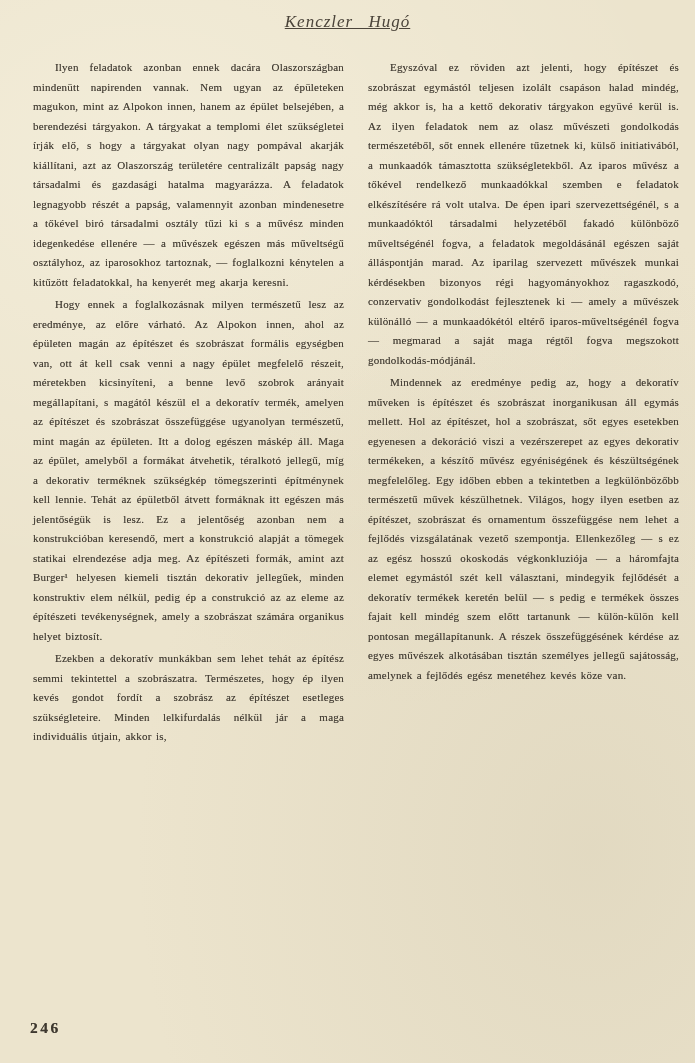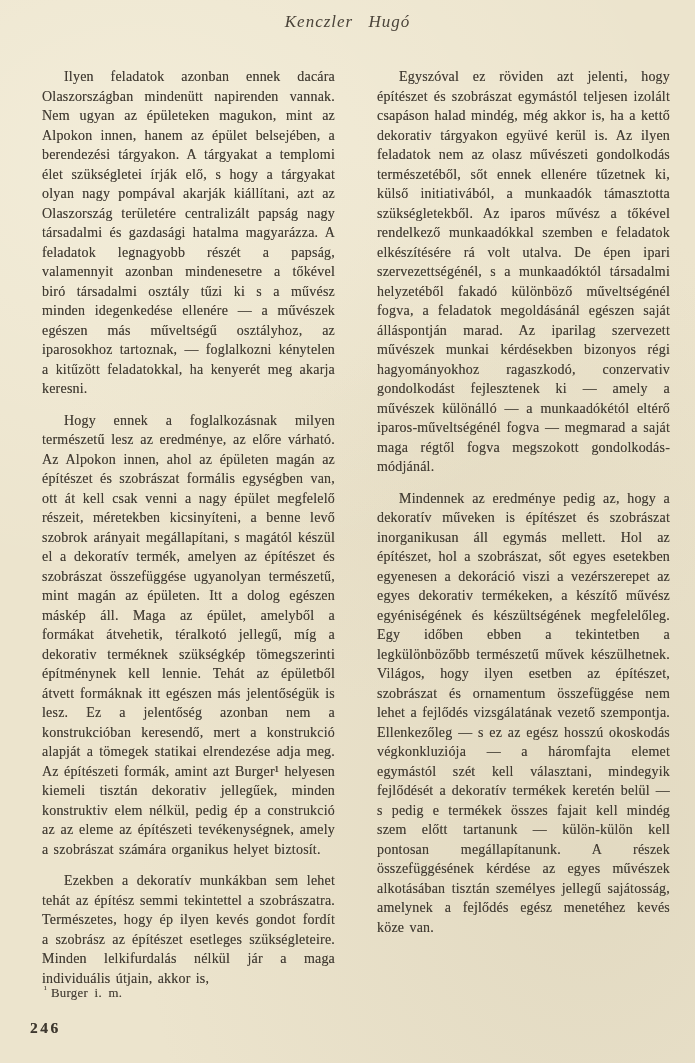--- a/index.html
+++ b/index.html
@@ -26,36 +26,37 @@
     position: absolute;
     top: 12px;
     left: 0;
     width: 100%;
     text-align: center;
     font-style: italic;
     font-size: 17px;
     letter-spacing: 1px;
     word-spacing: 10px;
     color: #4b443a;
+    text-decoration: underline;
   }
   .columns {
     position: absolute;
     top: 55px;
     left: 30px;
     right: 13px;
     display: flex;
     gap: 18px;
   }
   .column {
     flex: 1 1 0;
     min-width: 0;
   }
   .para {
-    margin: 12px;
-    font-size: 14px;
+    margin: 3px;
+    font-size: 11px;
     line-height: 19.5px;
     text-align: justify;
     text-justify: inter-word;
     letter-spacing: 0.2px;
     word-spacing: 1.5px;
     color: #423c33;
     text-shadow: 0 0 0.4px rgba(66,60,51,0.55);
   }
   .para.indent { text-indent: 22px; }
   .footnote-area {
@@ -102,19 +103,16 @@
     </div>
 
     <div class="column column-right">
       <p class="para indent">Egyszóval ez röviden azt jelenti, hogy építészet és szobrászat egymástól teljesen izolált csapáson halad mindég, még akkor is, ha a kettő dekorativ tárgyakon együvé kerül is. Az ilyen feladatok nem az olasz művészeti gondolkodás természetéből, sőt ennek ellenére tűzetnek ki, külső initiativából, a munkaadók támasztotta szükségletekből. Az iparos művész a tőkével rendelkező munkaadókkal szemben e feladatok elkészítésére rá volt utalva. De épen ipari szervezettségénél, s a munkaadóktól társadalmi helyzetéből fakadó különböző műveltségénél fogva, a feladatok megoldásánál egészen saját álláspontján marad. Az iparilag szervezett művészek munkai kérdésekben bizonyos régi hagyományokhoz ragaszkodó, conzervativ gondolkodást fejlesztenek ki — amely a művészek különálló — a munkaadókétól eltérő iparos-műveltségénél fogva — megmarad a saját maga régtől fogva megszokott gondolkodás-módjánál.</p>
       <p class="para indent">Mindennek az eredménye pedig az, hogy a dekoratív műveken is építészet és szobrászat inorganikusan áll egymás mellett. Hol az építészet, hol a szobrászat, sőt egyes esetekben egyenesen a dekoráció viszi a vezérszerepet az egyes dekorativ termékeken, a készítő művész egyéniségének és készültségének megfelelőleg. Egy időben ebben a tekintetben a legkülönbözőbb természetű művek készülhetnek. Világos, hogy ilyen esetben az építészet, szobrászat és ornamentum összefüggése nem lehet a fejlődés vizsgálatának vezető szempontja. Ellenkezőleg — s ez az egész hosszú okoskodás végkonkluziója — a háromfajta elemet egymástól szét kell választani, mindegyik fejlődését a dekoratív termékek keretén belül — s pedig e termékek összes fajait kell mindég szem előtt tartanunk — külön-külön kell pontosan megállapítanunk. A részek összefüggésének kérdése az egyes művészek alkotásában tisztán személyes jellegű sajátosság, amelynek a fejlődés egész menetéhez kevés köze van.</p>
     </div>
 
   </div>
 
   <div class="footnote-area">
-    <div class="footnote">
-      <span class="fn-marker">¹</span><span>Burger i. m.</span>
-    </div>
     <div class="page-number">246</div>
   </div>
 
 </div>
 
 </body></html>

